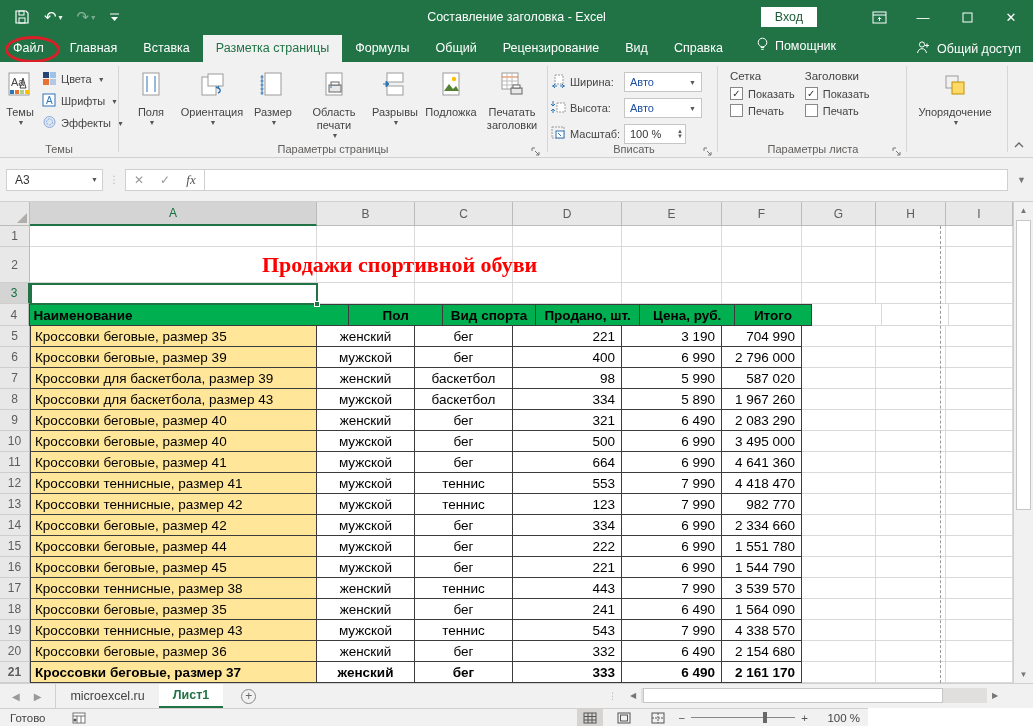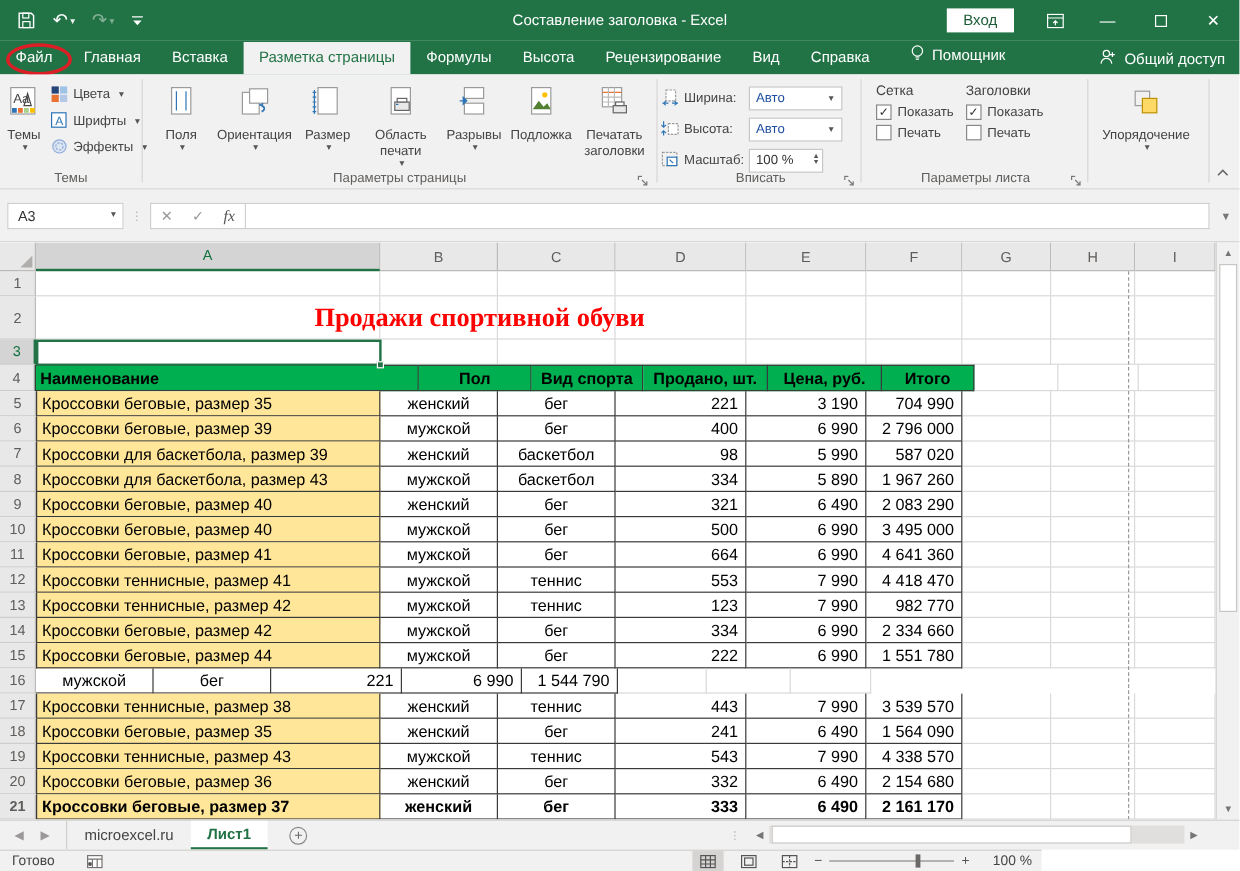--- a/index.html
+++ b/index.html
@@ -8,21 +8,21 @@
   #app { position:relative; width:1033px; height:726px; background:#fff; }
 
   
   #titlebar { position:absolute; left:0; top:0; width:1033px; height:34px; background:#217346; display:flex; align-items:center; color:#fff; }
   .qat { display:flex; align-items:center; gap:14px; padding-left:14px; }
   .qat .i { display:flex; align-items:center; color:#fff; font-size:15px; }
   .qat .dim { opacity:.45; }
   .drop { font-size:8px; margin-left:2px; opacity:.9; }
   #win-title { position:absolute; left:0; right:0; text-align:center; font-size:12.5px; pointer-events:none; }
   #title-right { position:absolute; right:0; top:0; height:34px; display:flex; align-items:center; gap:0; }
-  #signin-btn { background:#fff; color:#1e5c38; font-size:12.5px; padding:3px 14px; margin-right:12px; cursor:pointer; }
+  #signin-btn { background:#fff; color:#1e5c38; font-size:12.5px; padding:3px 14px; margin-right:40px; cursor:pointer; }
   .winbtn { width:44px; height:34px; display:flex; align-items:center; justify-content:center; font-size:13px; color:#fff; }
 
   
   #tabrow { position:absolute; left:0; top:34px; width:1033px; height:28px; background:#217346; display:flex; align-items:flex-end; color:#fff; }
   .rtab { font-size:12.5px; padding:6px 13px 7px 13px; cursor:pointer; white-space:nowrap; }
   .rtab.active { background:#f1f1f1; color:#217346; }
   #assistant-tab { display:flex; align-items:center; gap:6px; font-size:12.5px; padding:6px 13px 7px 20px; }
   #share { position:absolute; right:12px; bottom:5px; display:flex; align-items:center; gap:6px; font-size:12.5px; }
   #file-annotation { position:absolute; left:5px; top:2px; width:55px; height:27px; border:3px solid #dc1f26; border-radius:50%; pointer-events:none; }
 
@@ -153,21 +153,21 @@
     </div>
   </div>
 
   <div id="tabrow">
     <div id="ribbon-tabs" style="display:flex;">
         <div class="rtab">Файл</div>
         <div class="rtab">Главная</div>
         <div class="rtab">Вставка</div>
         <div class="rtab active">Разметка страницы</div>
         <div class="rtab">Формулы</div>
-        <div class="rtab">Высота</div>
+        <div class="rtab">Общий</div>
         <div class="rtab">Рецензирование</div>
         <div class="rtab">Вид</div>
         <div class="rtab">Справка</div>
       </div>
     <div id="assistant-tab">
       <span><svg width="13" height="15" viewBox="0 0 13 15">
             <circle cx="6.5" cy="5.5" r="4.3" fill="none" stroke="#fff"></circle>
             <path d="M4.8 10.5h3.4M5.2 12.3h2.6" stroke="#fff"></path>
           </svg></span>
       <span>Помощник</span>
@@ -606,20 +606,21 @@
           <div class="cell tb ctr" style="width: 98px;">бег</div>
           <div class="cell tb num" style="width: 109px;">222</div>
           <div class="cell tb num" style="width: 100px;">6 990</div>
           <div class="cell tb num" style="width: 80px;">1 551 780</div>
           <div class="cell" style="width: 74px;"></div>
           <div class="cell" style="width: 70px;"></div>
           <div class="cell" style="width: 67px;"></div>
         </div>
         <div class="grow" style="height: 21px;">
           <div class="rn">16</div>
+          <div class="cell tb tl name" style="width: 287px;">Кроссовки беговые, размер 45</div>
           <div class="cell tb ctr" style="width: 98px;">мужской</div>
           <div class="cell tb ctr" style="width: 98px;">бег</div>
           <div class="cell tb num" style="width: 109px;">221</div>
           <div class="cell tb num" style="width: 100px;">6 990</div>
           <div class="cell tb num" style="width: 80px;">1 544 790</div>
           <div class="cell" style="width: 74px;"></div>
           <div class="cell" style="width: 70px;"></div>
           <div class="cell" style="width: 67px;"></div>
         </div>
         <div class="grow" style="height: 21px;">

